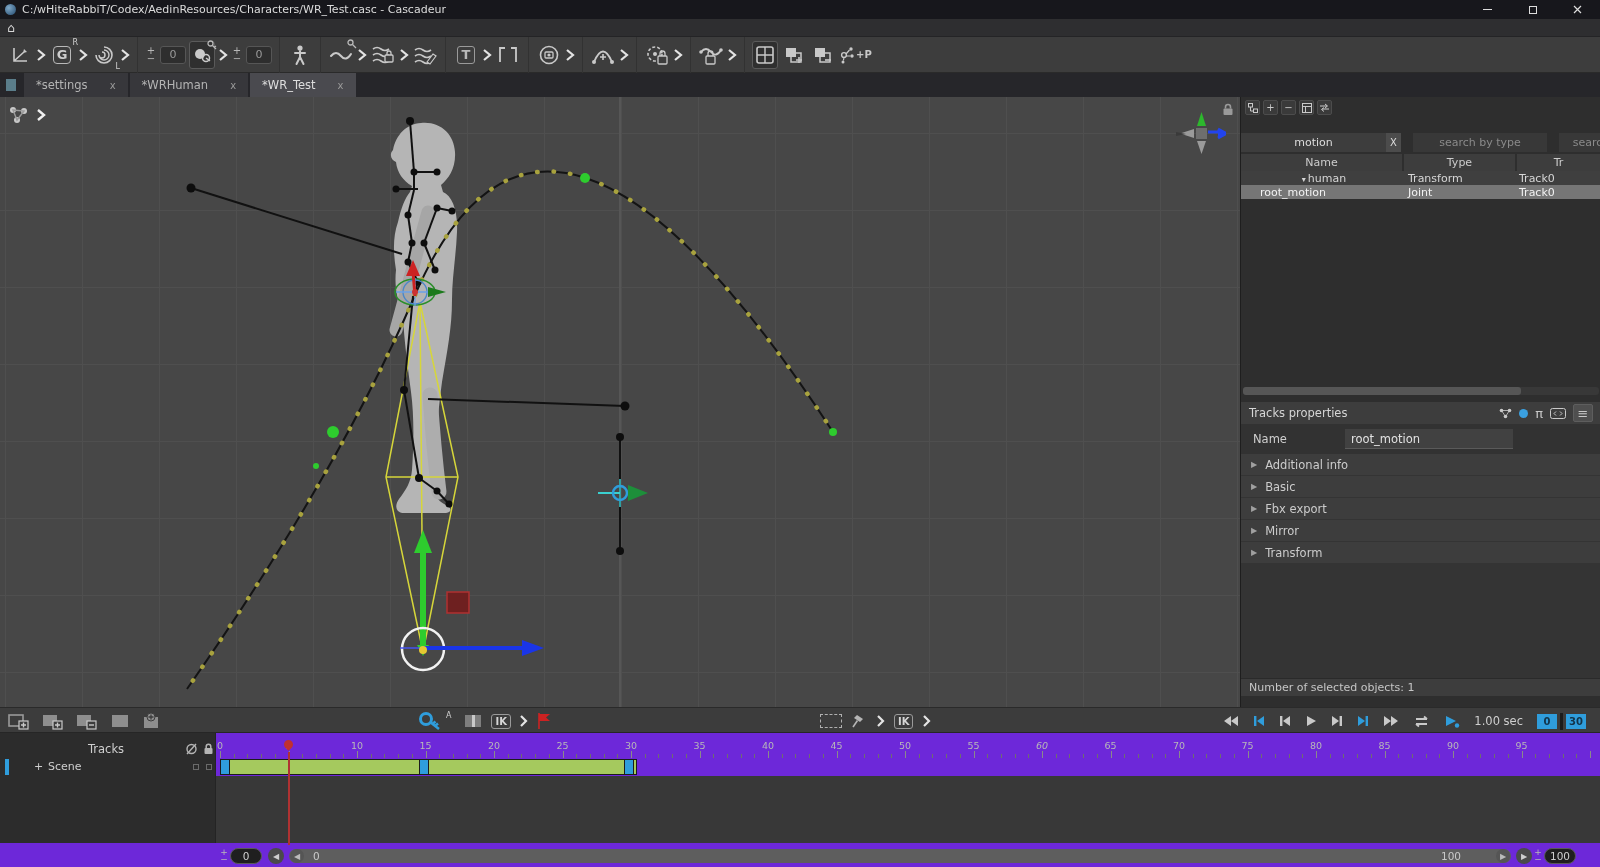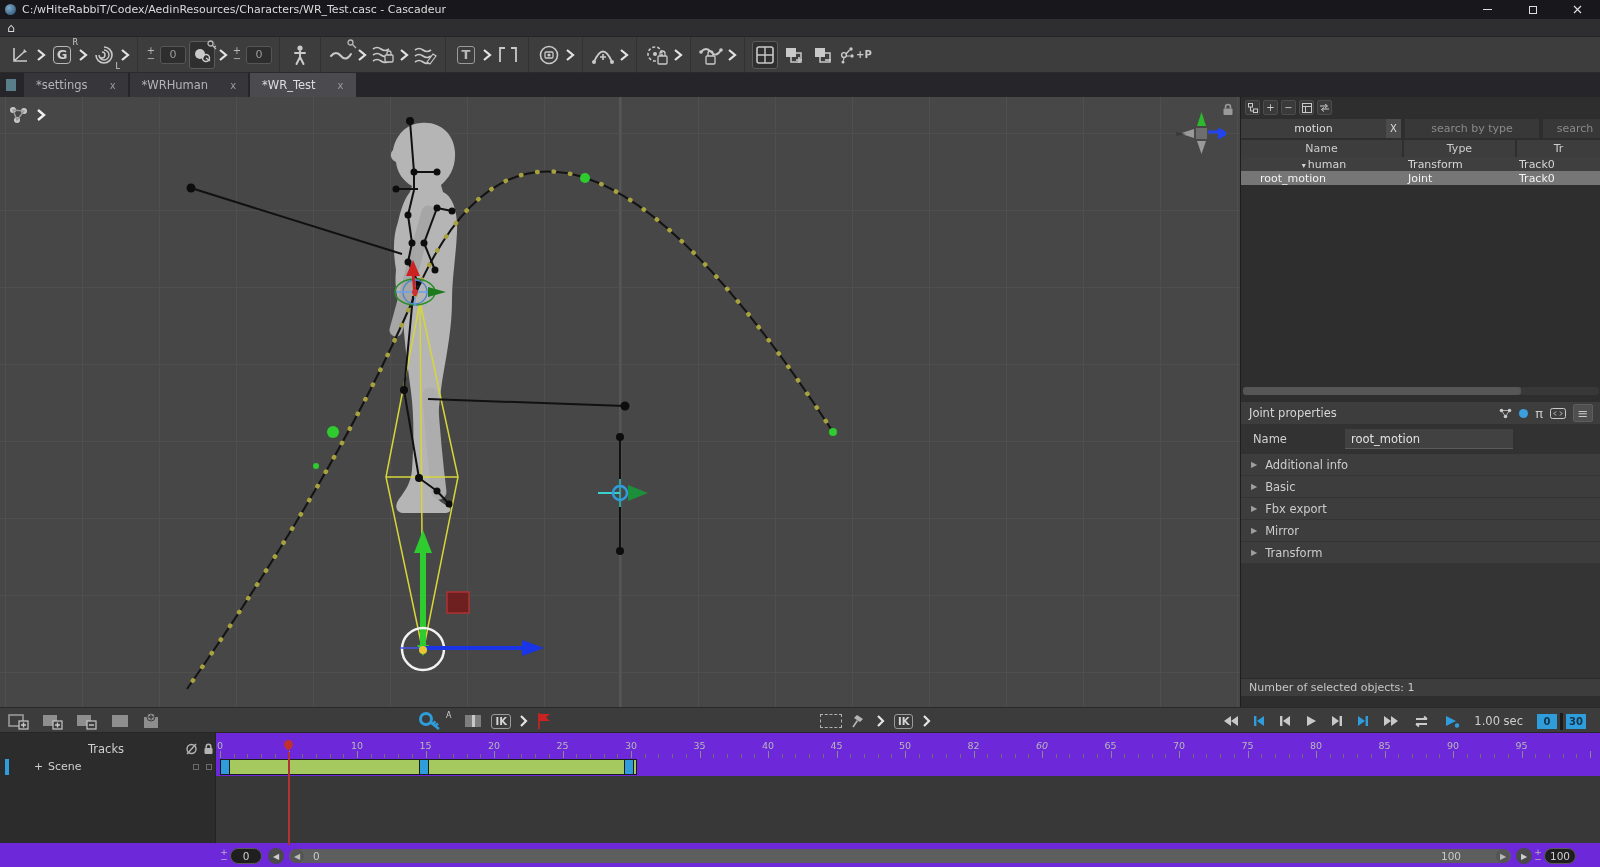--- a/index.html
+++ b/index.html
@@ -44,21 +44,21 @@
   .vp-lock{position:absolute;right:6px;top:6px}
   .vp-gizmo{position:absolute;right:14px;top:14px}
 
   
   .rpanel{position:absolute;left:1240px;top:97px;width:360px;height:610px;background:#2e2e2e;border-left:1px solid #1e1e1e}
   .rp-tabs{height:26px;background:#262626;display:flex}
   .rp-tab{padding:0 12px;display:flex;align-items:center;font-size:11.5px;color:#a8a8a8}
   .rp-tab.active{background:#3d3d3d;color:#dedede}
   .ol-toolbar{height:21px;display:flex;align-items:center;gap:3px;padding:0 4px;background:#2e2e2e}
   .ol-tool{width:15px;height:15px;background:#3a3a3a;border:1px solid #4c4c4c;border-radius:2px;display:flex;align-items:center;justify-content:center;font-size:10px;color:#c9c9c9;line-height:10px}
-  .ol-search{height:19px;display:flex;gap:4px;margin-top:1px}
+  .ol-search{height:19px;display:flex;gap:12px;margin-top:15px}
   .ol-search input{border:0;outline:0;background:#383838;color:#ddd;font-size:11px;height:19px;font-family:inherit;text-align:center}
   .ol-search input::placeholder{color:#8a8a8a}
   .srch-name-wrap{width:160px;background:#3d3d3d;display:flex}
   .srch-name-wrap input{flex:1;background:#3d3d3d}
   .srch-clear{width:18px;background:#4c4c4c;color:#ddd;font-size:10px;display:flex;align-items:center;justify-content:center}
   .srch-type{width:134px}
   .srch-track{width:64px}
   .ol-head{height:17px;display:flex;gap:2px;margin-top:2px;font-size:11px;color:#cccccc}
   .ol-hcell{background:#3d3d3d;display:flex;align-items:center;justify-content:center}
   .ol-rows{font-size:11px}
@@ -554,21 +554,21 @@
         <div class="ol-cell c3" style="padding-left: 6px;">Track0</div>
       </div>
     </div>
 
   <div class="ol-scroll">
       <div class="ol-thumb"></div>
     </div>
 
   <div class="props">
     <div class="props-head">
-      <span>Joint properties</span>
+      <span>Tracks properties</span>
       <div class="props-icons">
         <span class="pi-btn">
           <svg width="13" height="11" viewBox="0 0 13 11">
               <circle cx="2.5" cy="2.5" r="1.8" fill="#c9c9c9"></circle>
               <circle cx="10.5" cy="2.5" r="1.8" fill="#c9c9c9"></circle>
               <circle cx="6.5" cy="8.5" r="1.8" fill="#c9c9c9"></circle>
               <path d="M2.5 2.5 L10.5 2.5 L6.5 8.5 Z" stroke="#c9c9c9" stroke-width="0.8" fill="none"></path>
             </svg>
         </span>
         <span class="pi-btn">
@@ -846,21 +846,21 @@
       <div class="ticklabel" style="left: 288.5px;">5</div>
       <div class="ticklabel" style="left: 357px;">10</div>
       <div class="ticklabel" style="left: 425.5px;">15</div>
       <div class="ticklabel" style="left: 494px;">20</div>
       <div class="ticklabel" style="left: 562.5px;">25</div>
       <div class="ticklabel" style="left: 631px;">30</div>
       <div class="ticklabel" style="left: 699.5px;">35</div>
       <div class="ticklabel" style="left: 768px;">40</div>
       <div class="ticklabel" style="left: 836.5px;">45</div>
       <div class="ticklabel" style="left: 905px;">50</div>
-      <div class="ticklabel" style="left: 973.5px;">82</div>
+      <div class="ticklabel" style="left: 973.5px;">55</div>
       <div class="ticklabel" style="left: 1042px; font-style: italic;">60</div>
       <div class="ticklabel" style="left: 1110.5px;">65</div>
       <div class="ticklabel" style="left: 1179px;">70</div>
       <div class="ticklabel" style="left: 1247.5px;">75</div>
       <div class="ticklabel" style="left: 1316px;">80</div>
       <div class="ticklabel" style="left: 1384.5px;">85</div>
       <div class="ticklabel" style="left: 1453px;">90</div>
       <div class="ticklabel" style="left: 1521.5px;">95</div>
     </div>
 

